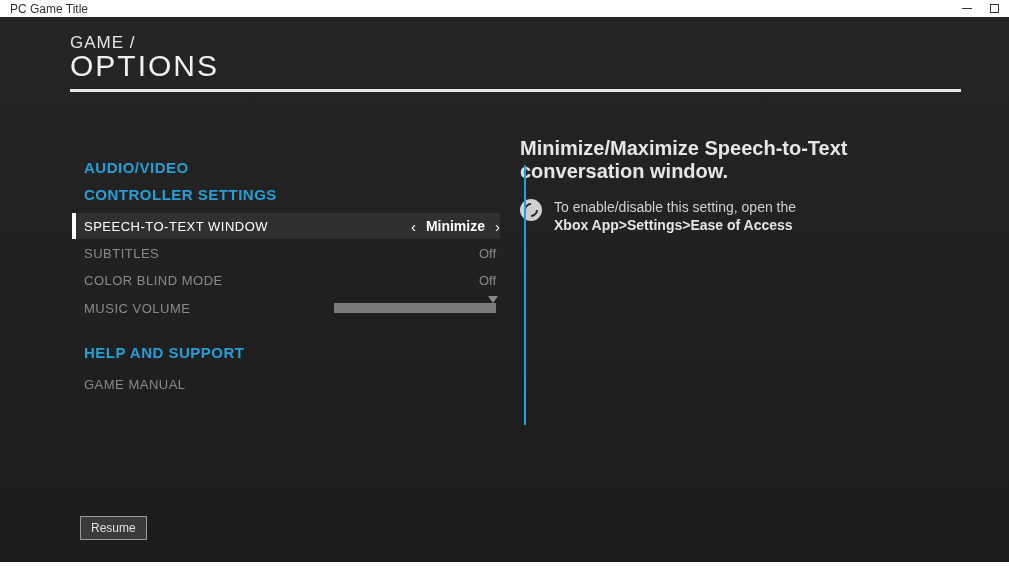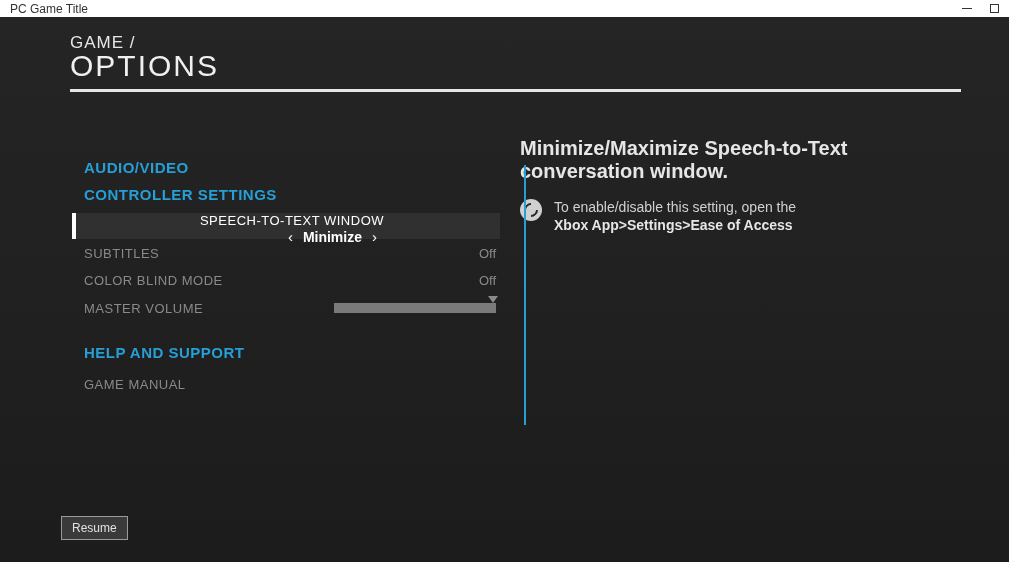--- a/index.html
+++ b/index.html
@@ -78,21 +78,20 @@
   .row .value {
     width: 170px;
     color: #8a8a8a;
     font-size: 13px;
     text-align: right;
     padding-right: 4px;
   }
   .row.selected {
     background: #303030;
     box-shadow: inset 4px 0 0 #ffffff;
-    flex-direction: column;
   }
   .row.selected .label { color: #fff; font-weight: 400; letter-spacing: 0.5px;}
   .stepper {
     display: flex;
     align-items: center;
     gap: 10px;
     width: 170px;
     justify-content: flex-end;
   }
   .stepper .sval { color: #fff; font-size: 14px; font-weight: 600;}
@@ -150,21 +149,21 @@
     width: 10px; height: 10px;
     border: 2px solid #2a2a2a;
     border-radius: 50%;
     top: 4px; left: 4px;
     border-bottom-color: transparent;
     border-top-color: transparent;
     transform: rotate(45deg);
   }
   .resume-btn {
     position: absolute;
-    left: 61px;
+    left: 80px;
     bottom: 22px;
     border: 1px solid #9a9a9a;
     background: #3a3a3a;
     color: #e0e0e0;
     font-size: 12px;
     padding: 4px 10px;
     cursor: pointer;
     font-family: inherit;
   }
 </style>
@@ -203,28 +202,28 @@
       <div class="row">
         <span class="label">SUBTITLES</span>
         <span class="value">Off</span>
       </div>
 
       <div class="row">
         <span class="label">COLOR BLIND MODE</span>
         <span class="value">Off</span>
       </div>
 
-
       <div class="row sliderrow">
-        <span class="label">MASTER VOLUME</span>
+        <span class="label">MUSIC VOLUME</span>
         <div class="slider-wrap">
           <div class="slider-thumb"></div>
           <div class="slider-track"></div>
         </div>
       </div>
+
 
       <div class="section sp">HELP AND SUPPORT</div>
       <div class="row">
         <span class="label">GAME MANUAL</span>
       </div>
 
     </div>
 
     <div class="right">
       <div class="desc">Minimize/Maximize Speech-to-Text conversation window.</div>

